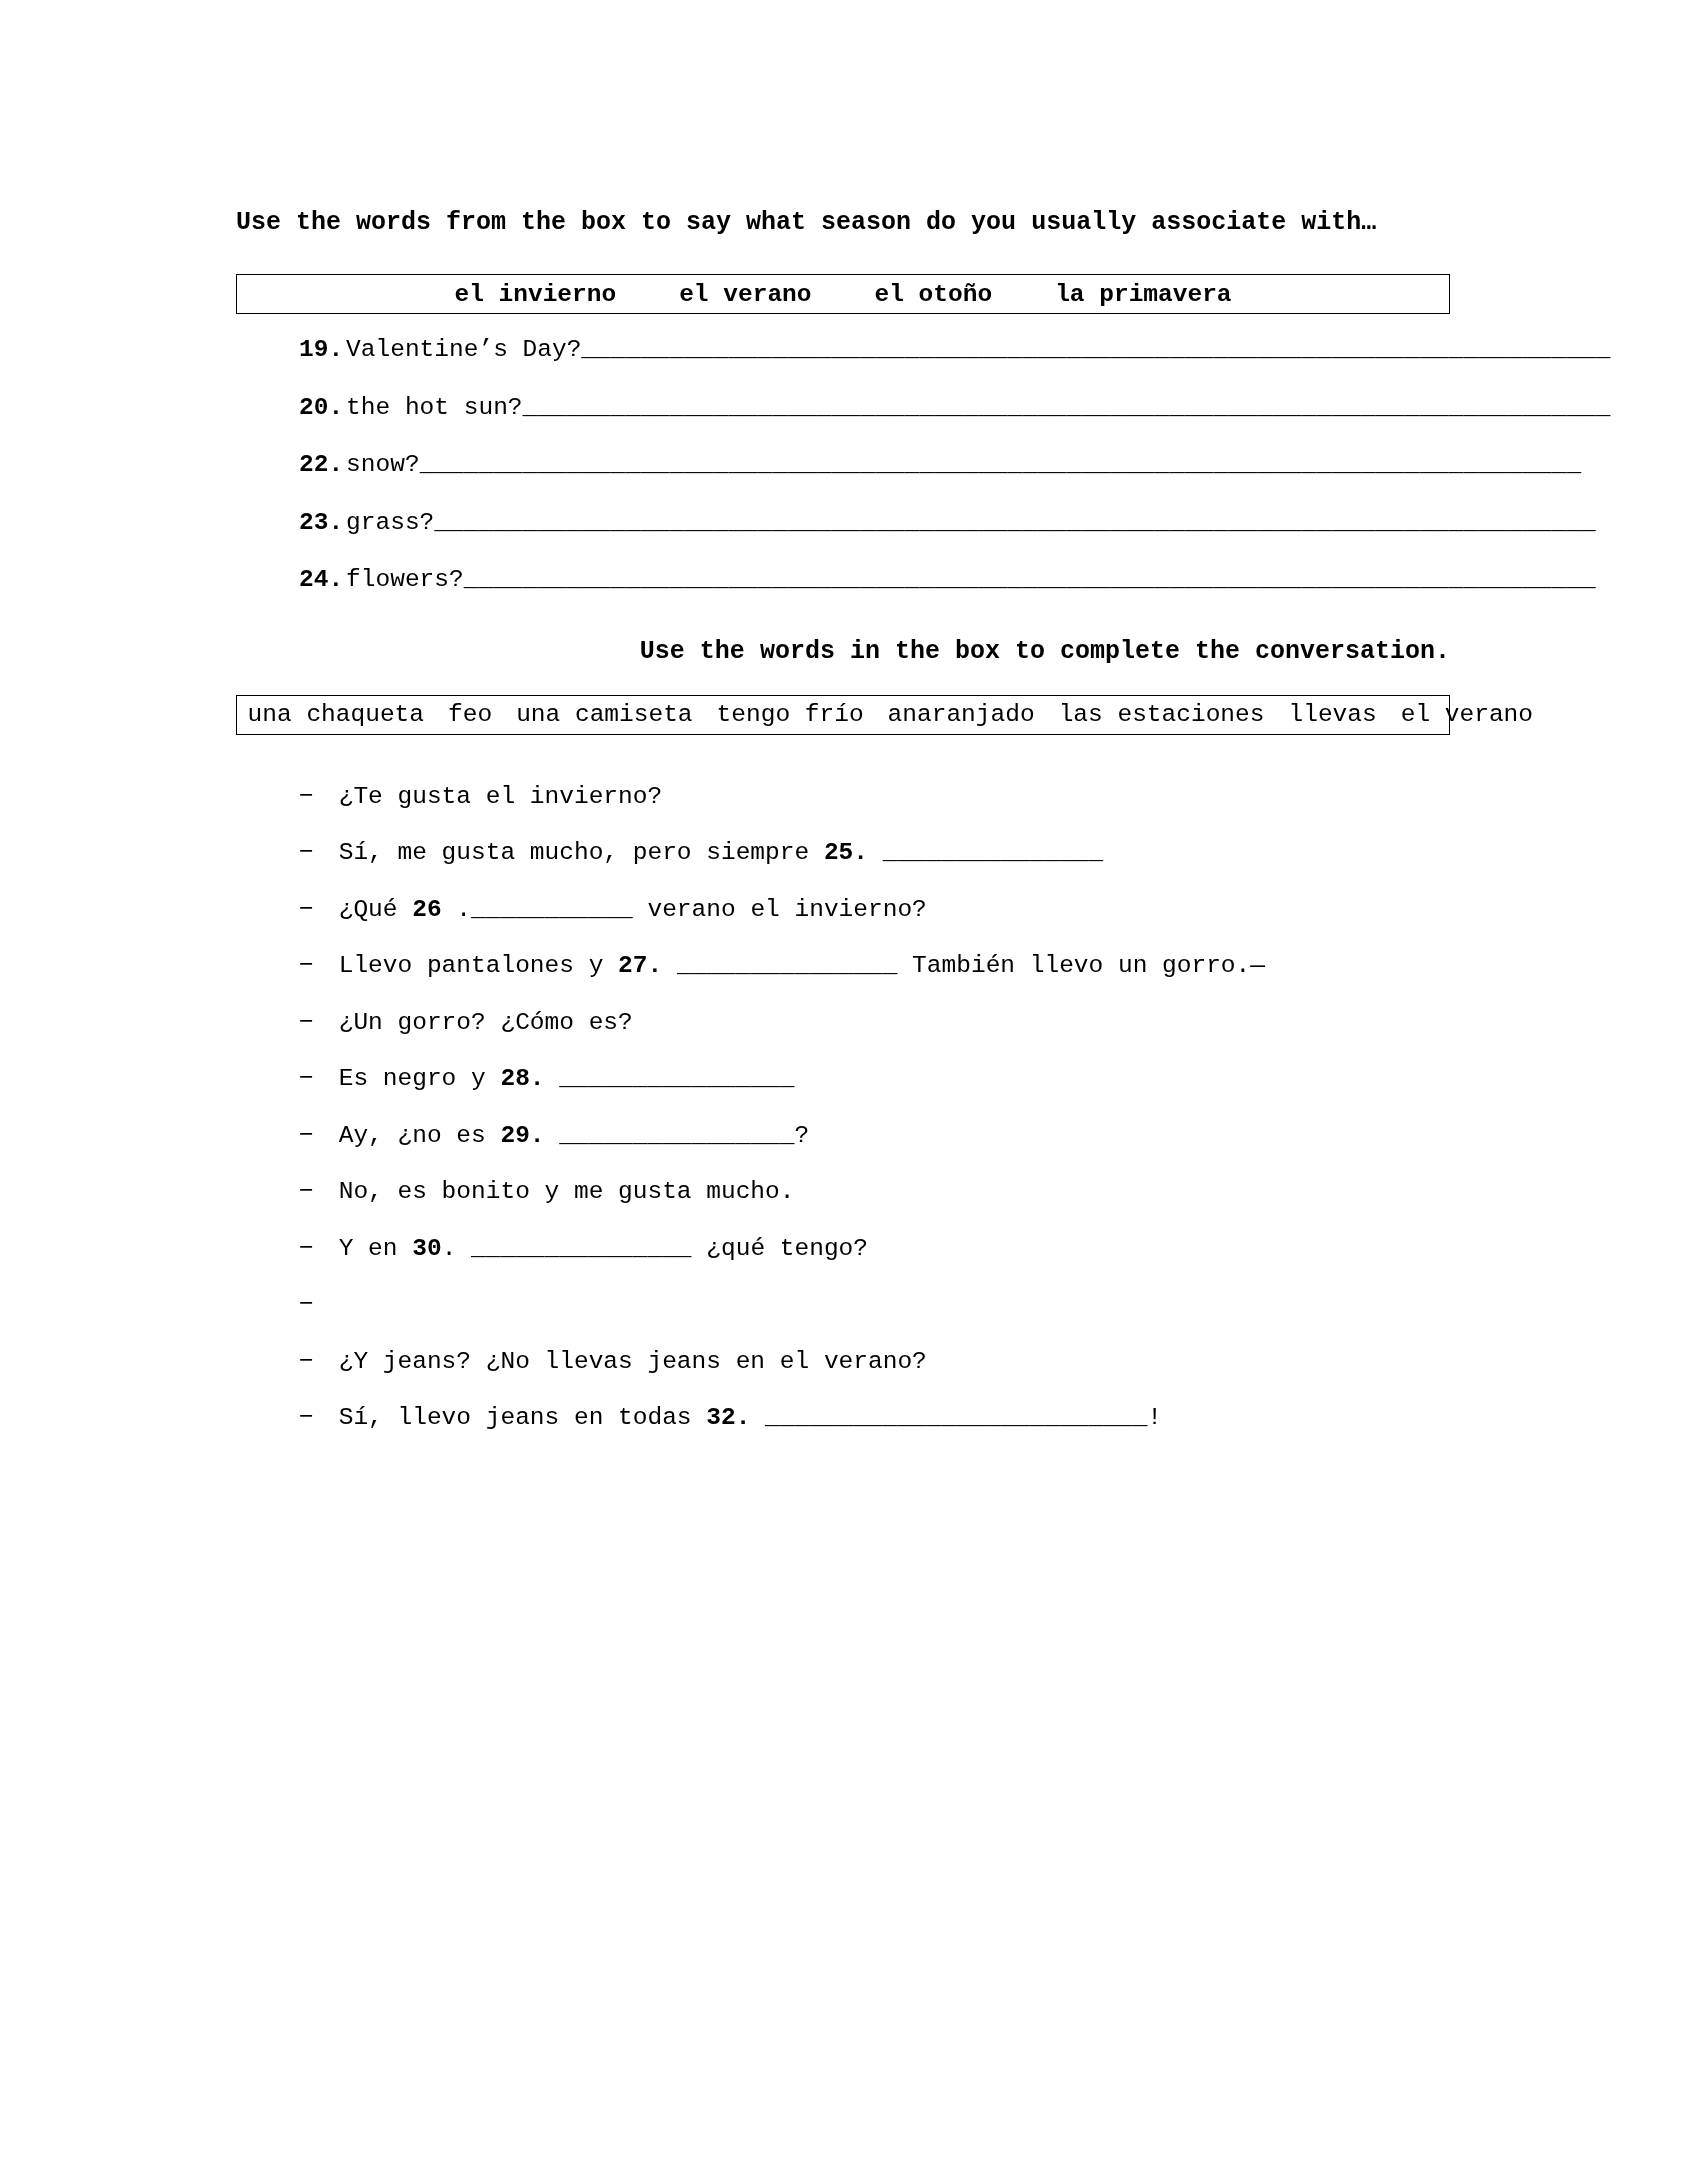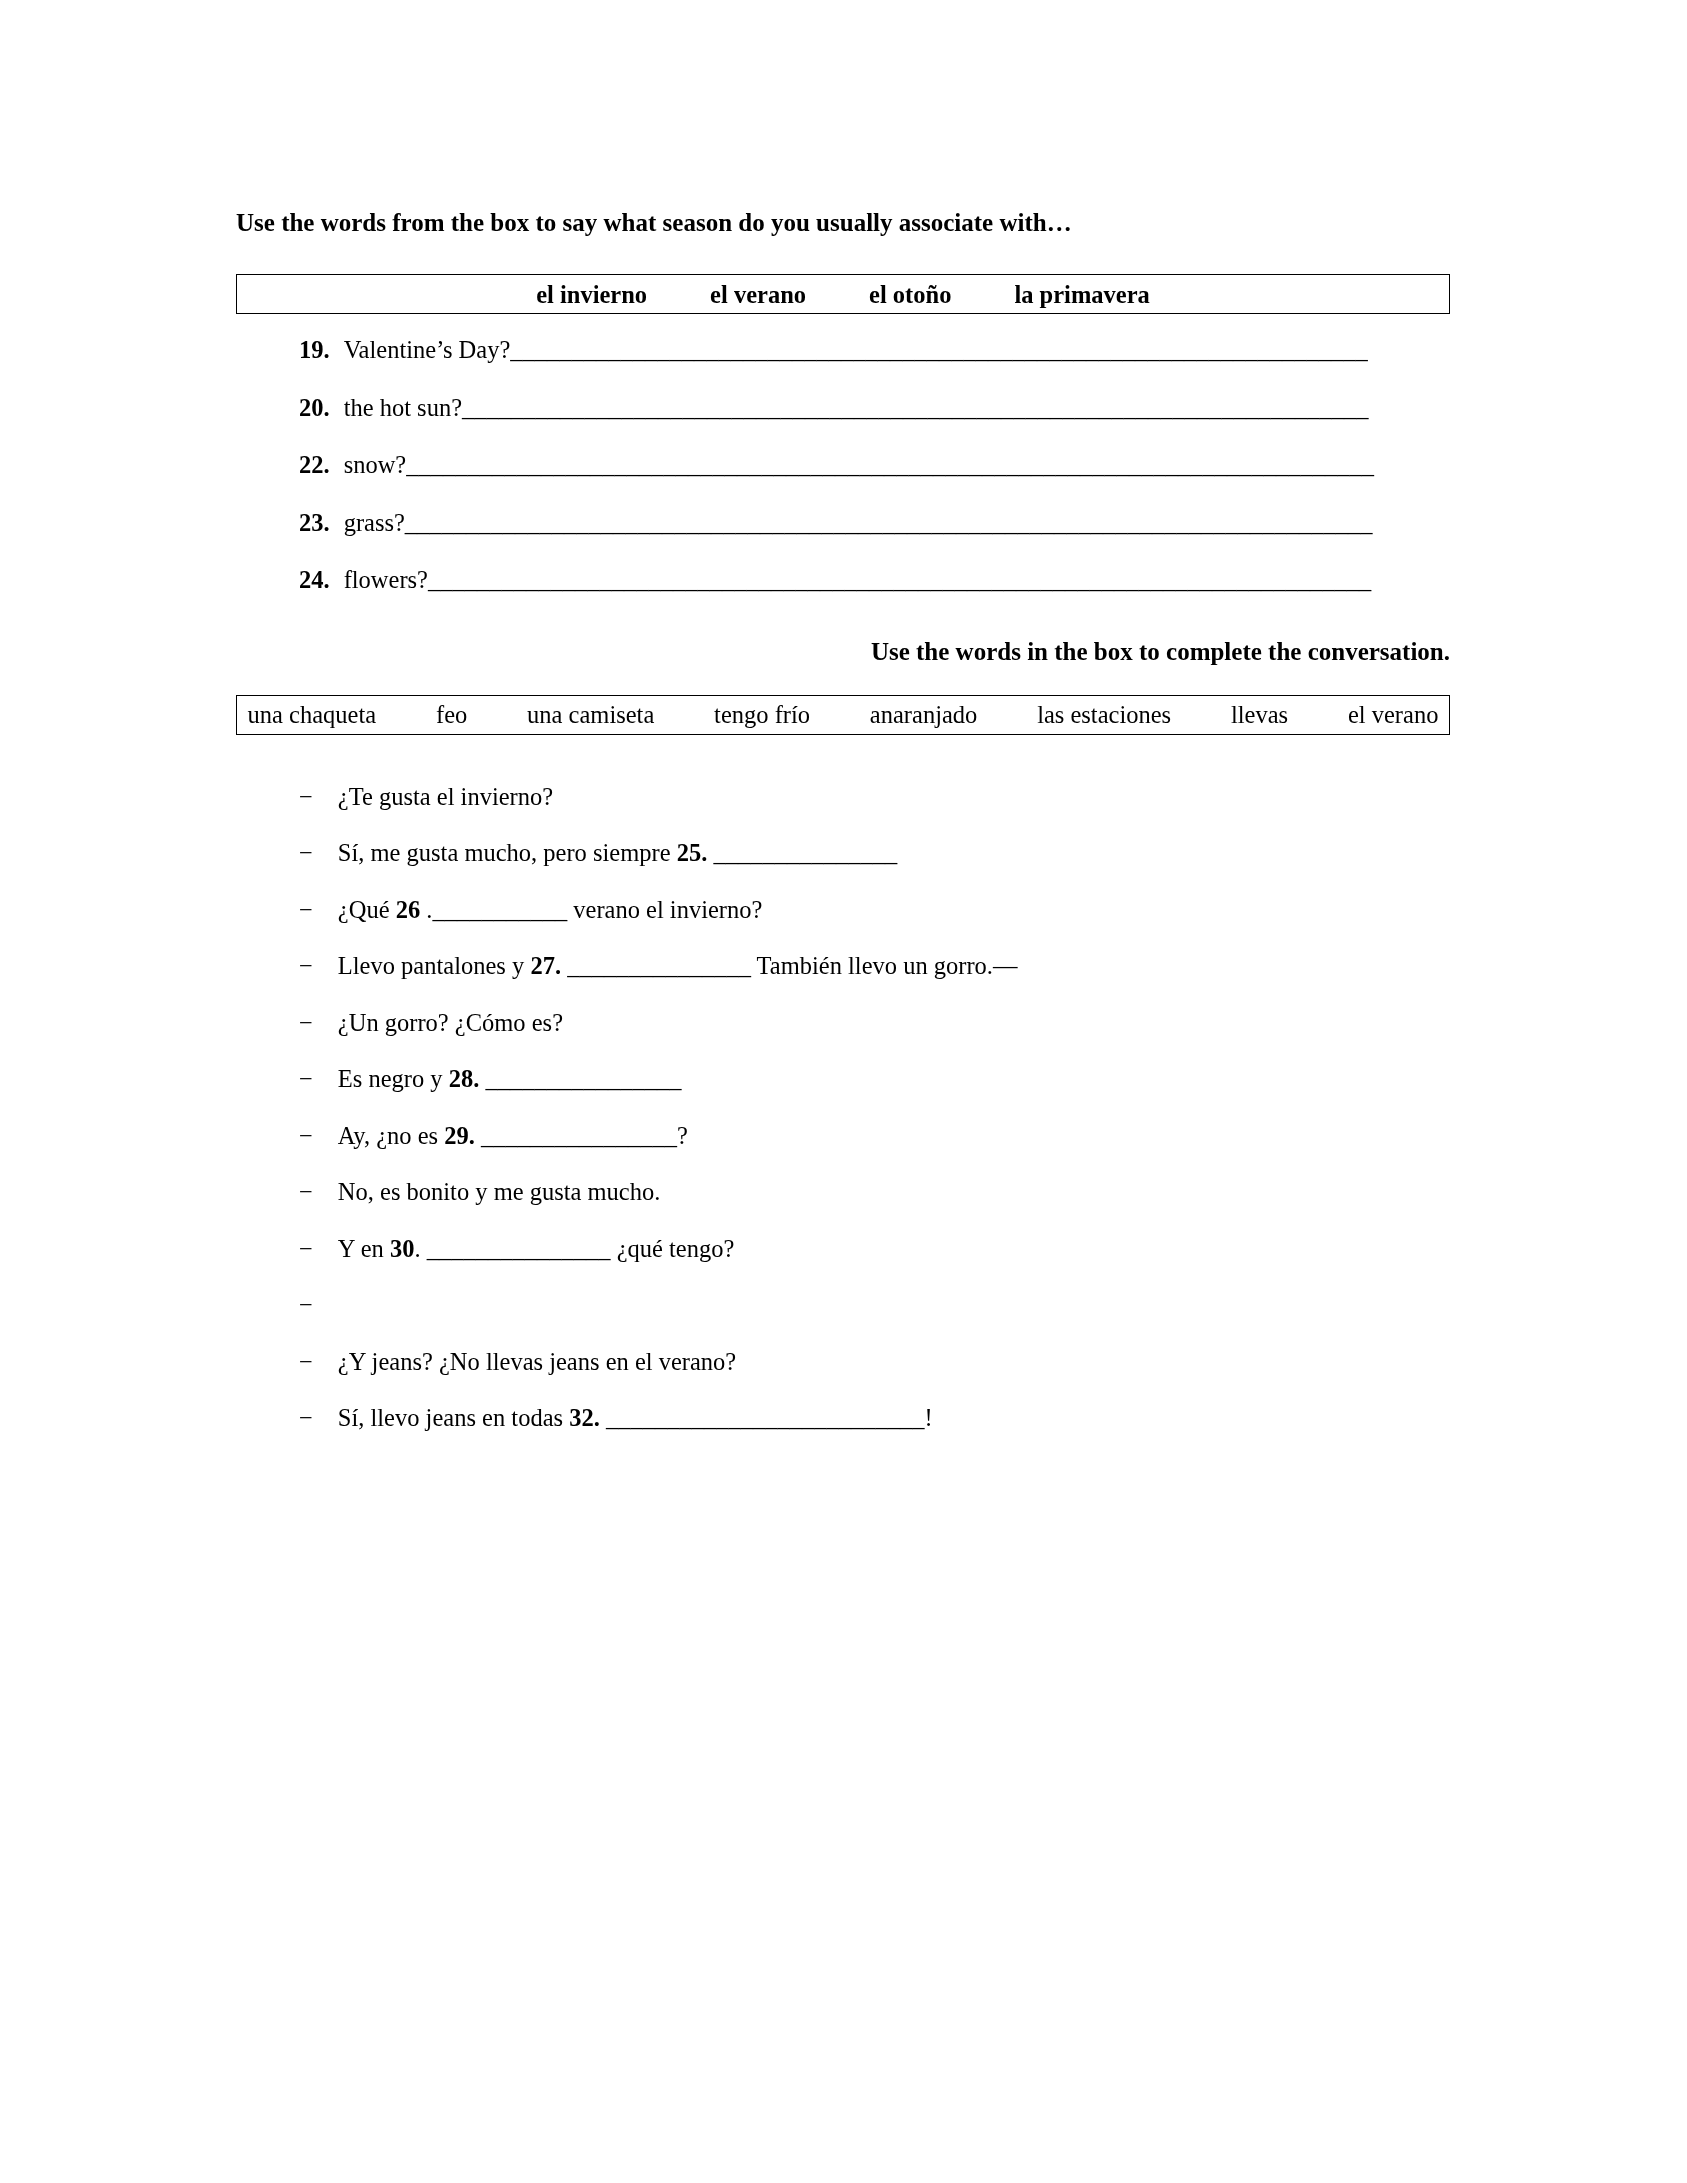--- a/index.html
+++ b/index.html
@@ -2,21 +2,21 @@
 <html style="font-size:10.6px"><head>
 <meta charset="utf-8">
 <style>
   * { margin: 0; padding: 0; box-sizing: border-box; }
   html, body { background: #ffffff; }
   .page {
     position: relative;
     width: 1687px;
     height: 2183px;
     background: #ffffff;
-    font-family: Liberation Serif, serif;
+    font-family: Liberation Mono, monospace;
     color: #000000;
     overflow: hidden;
     border-radius: 26px;
   }
   .content {
     position: absolute;
     left: 236px;
     top: 208px;
     width: 1214px;
   }
@@ -47,21 +47,21 @@
     gap: 24px;
   }
   .items { margin-top: 24px; }
   .item-row {
     padding-left: 63px;
     font-size: 24.5px;
     line-height: 24.5px;
     margin-bottom: 33px;
     white-space: nowrap;
   }
-  .item-row .num { font-weight: bold; margin-right: 14px; }
+  .item-row .num { font-weight: bold; margin-right: 3px; }
   .section-2-heading { margin-top: 44px; text-align: right; }
   .dialogue { margin-top: 50px; }
   .dialogue-line {
     display: flex;
     padding-left: 63px;
     font-size: 24.5px;
     line-height: 24.5px;
     margin-bottom: 32px;
     white-space: nowrap;
   }

